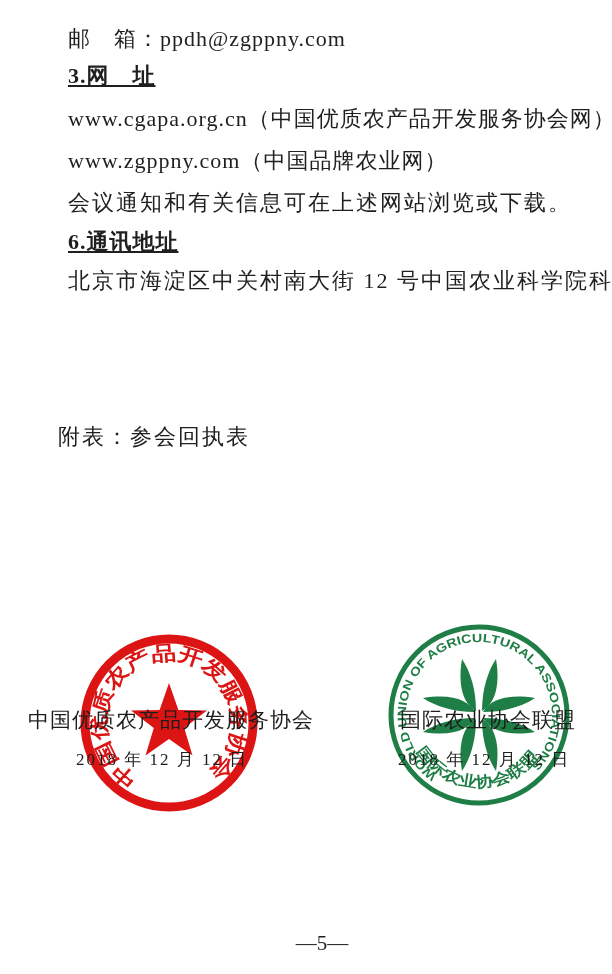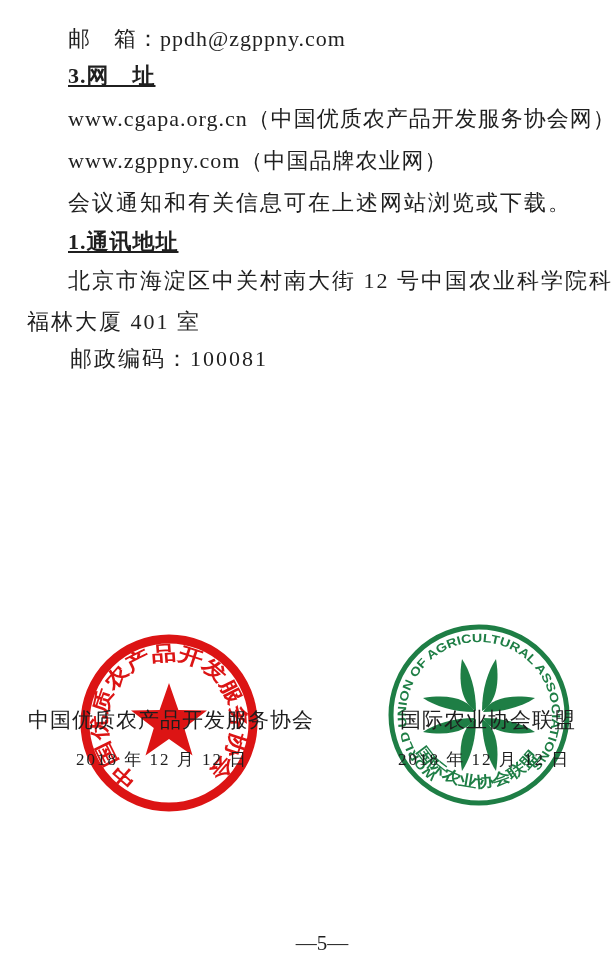--- a/index.html
+++ b/index.html
@@ -20,24 +20,23 @@
 </head>
 <body>
 
 <div class="page">
 
   <div class="line" style="left:68px;top:26px">邮　箱：ppdh@zgppny.com</div>
   <div class="line heading" style="left:68px;top:63px">3.网　址</div>
   <div class="line" style="left:68px;top:106px">www.cgapa.org.cn（中国优质农产品开发服务协会网）</div>
   <div class="line" style="left:68px;top:148px">www.zgppny.com（中国品牌农业网）</div>
   <div class="line cjk" style="left:68px;top:190px">会议通知和有关信息可在上述网站浏览或下载。</div>
-  <div class="line heading" style="left:68px;top:229px">1.通讯地址</div>
+  <div class="line heading" style="left:68px;top:229px">6.通讯地址</div>
   <div class="line cjk" style="left:68px;top:268px">北京市海淀区中关村南大街 12 号中国农业科学院科海</div>
-  <div class="line cjk" style="left:27px;top:309px">福林大厦 401 室</div>
-  <div class="line cjk" style="left:70px;top:346px">邮政编码：100081</div>
+  <div class="line cjk" style="left:58px;top:424px">附表：参会回执表</div>
 
   <div class="stamp" style="left:78px;top:632px;width:182px;height:182px;">
     <svg width="182" height="182" viewBox="0 0 182 182">
       <circle cx="91" cy="91" r="84" fill="none" stroke="#dc1414" stroke-width="9"></circle>
       <path id="redArc" d="M 59.5 145.6 A 63 63 0 1 1 122.5 145.6" fill="none"></path>
       <text font-size="20" fill="#dc1414" font-weight="bold" font-family="'Liberation Serif','DejaVu Serif',serif">
         <textPath href="#redArc" startOffset="0" textLength="320" lengthAdjust="spacingAndGlyphs">中国优质农产品开发服务协会</textPath>
       </text>
       <polygon fill="#dc1414" points="91,51 100.4,78.1 129,78.6 106.2,95.9 114.5,123.4 91,107 67.5,123.4 75.8,95.9 53,78.6 81.6,78.1"></polygon>
     </svg>

